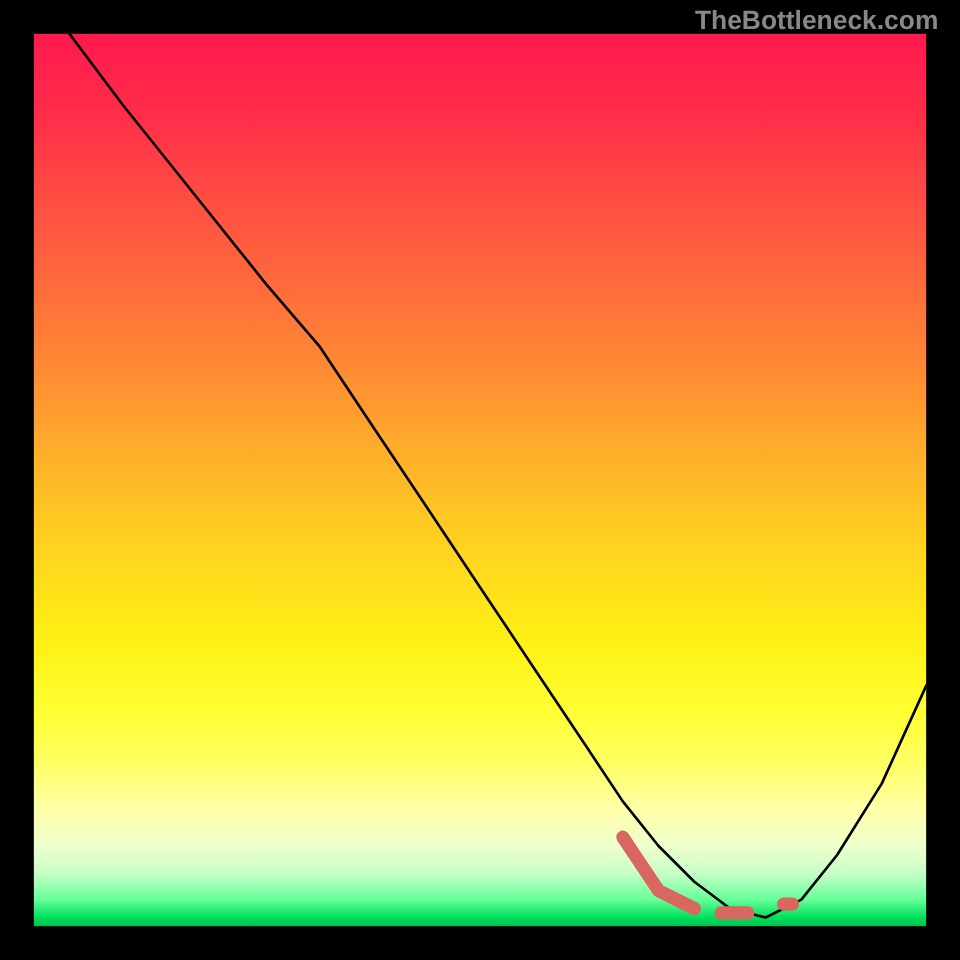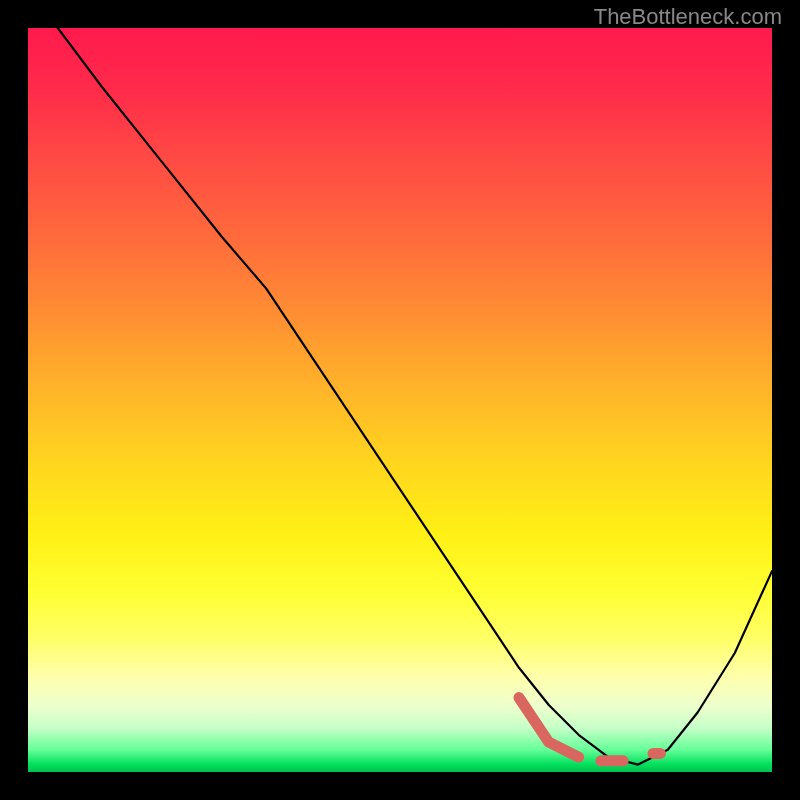--- a/index.html
+++ b/index.html
@@ -9,21 +9,21 @@
     background: #000;
     position: relative;
     font-family: Arial, sans-serif;
   }
   .watermark {
     position: absolute;
     top: 4px;
     right: 18px;
     color: #888;
     font-size: 22px;
-    font-weight: 400;
+    font-weight: 700;
     z-index: 10;
     text-align: right;
   }
   .plot-area {
     position: absolute;
     top: 28px;
     left: 28px;
     width: 744px;
     height: 744px;
     overflow: hidden;

